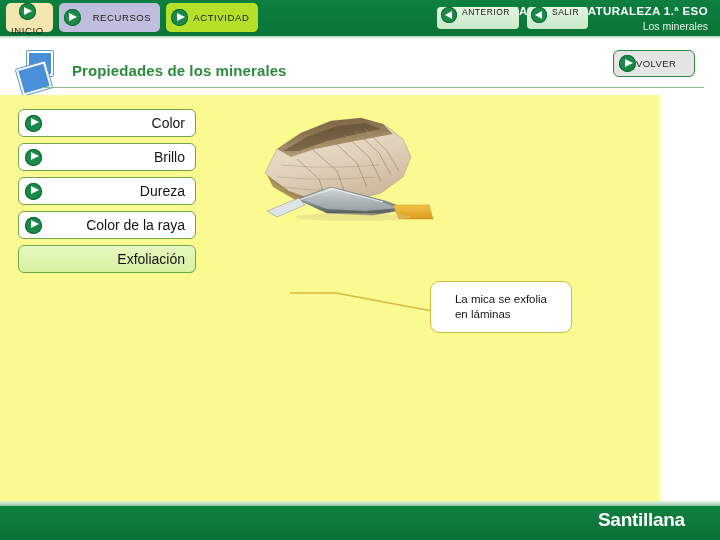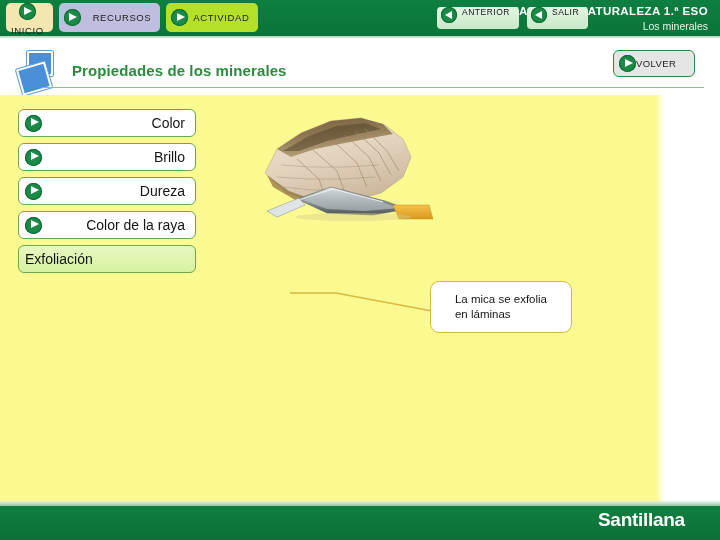--- a/index.html
+++ b/index.html
@@ -185,21 +185,21 @@
     background: #ffffff;
     display: flex;
     align-items: center;
     box-sizing: border-box;
     padding: 0 10px 0 6px;
     cursor: pointer;
   }
   .menu-btn.active {
     background: #ddf5b0;
     background: linear-gradient(to bottom, #e6f8c0, #d6f29f);
-    justify-content: flex-start;
+    justify-content: flex-end;
   }
   .menu-btn .txt {
     flex: 1;
     text-align: right;
     font-size: 14px;
     color: #141414;
     white-space: nowrap;
   }
   .menu-btn.wide .txt { text-align: right; }
   .menu-btn.active .txt { flex: none; }

